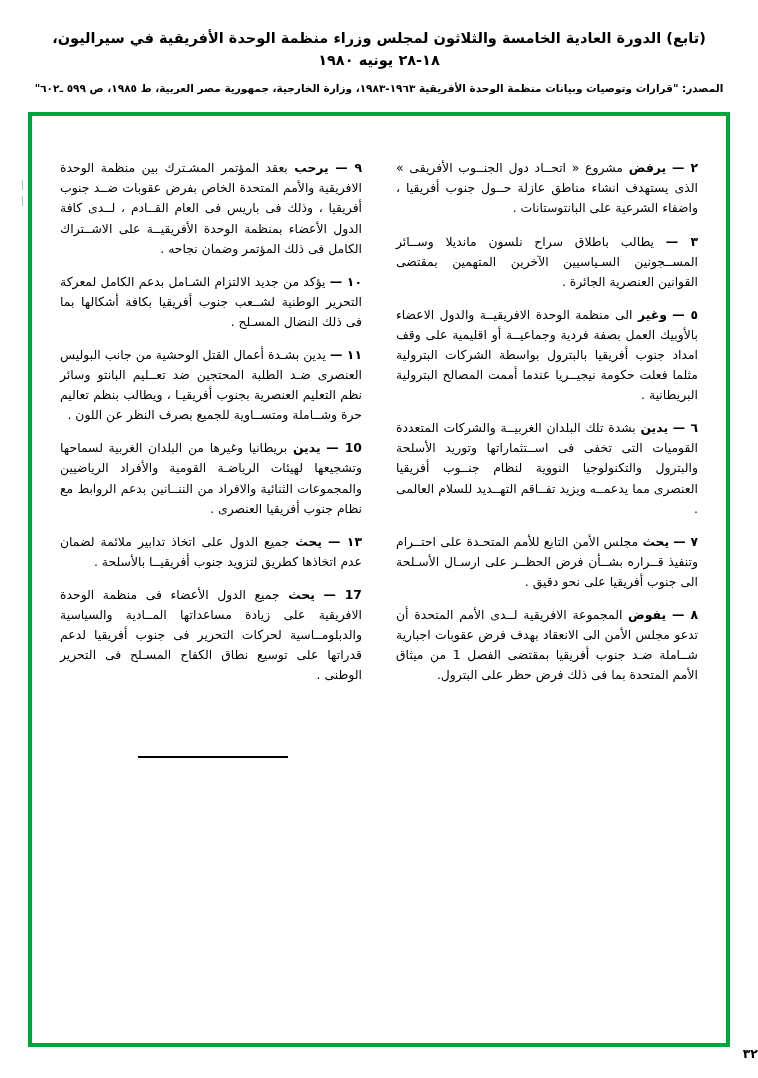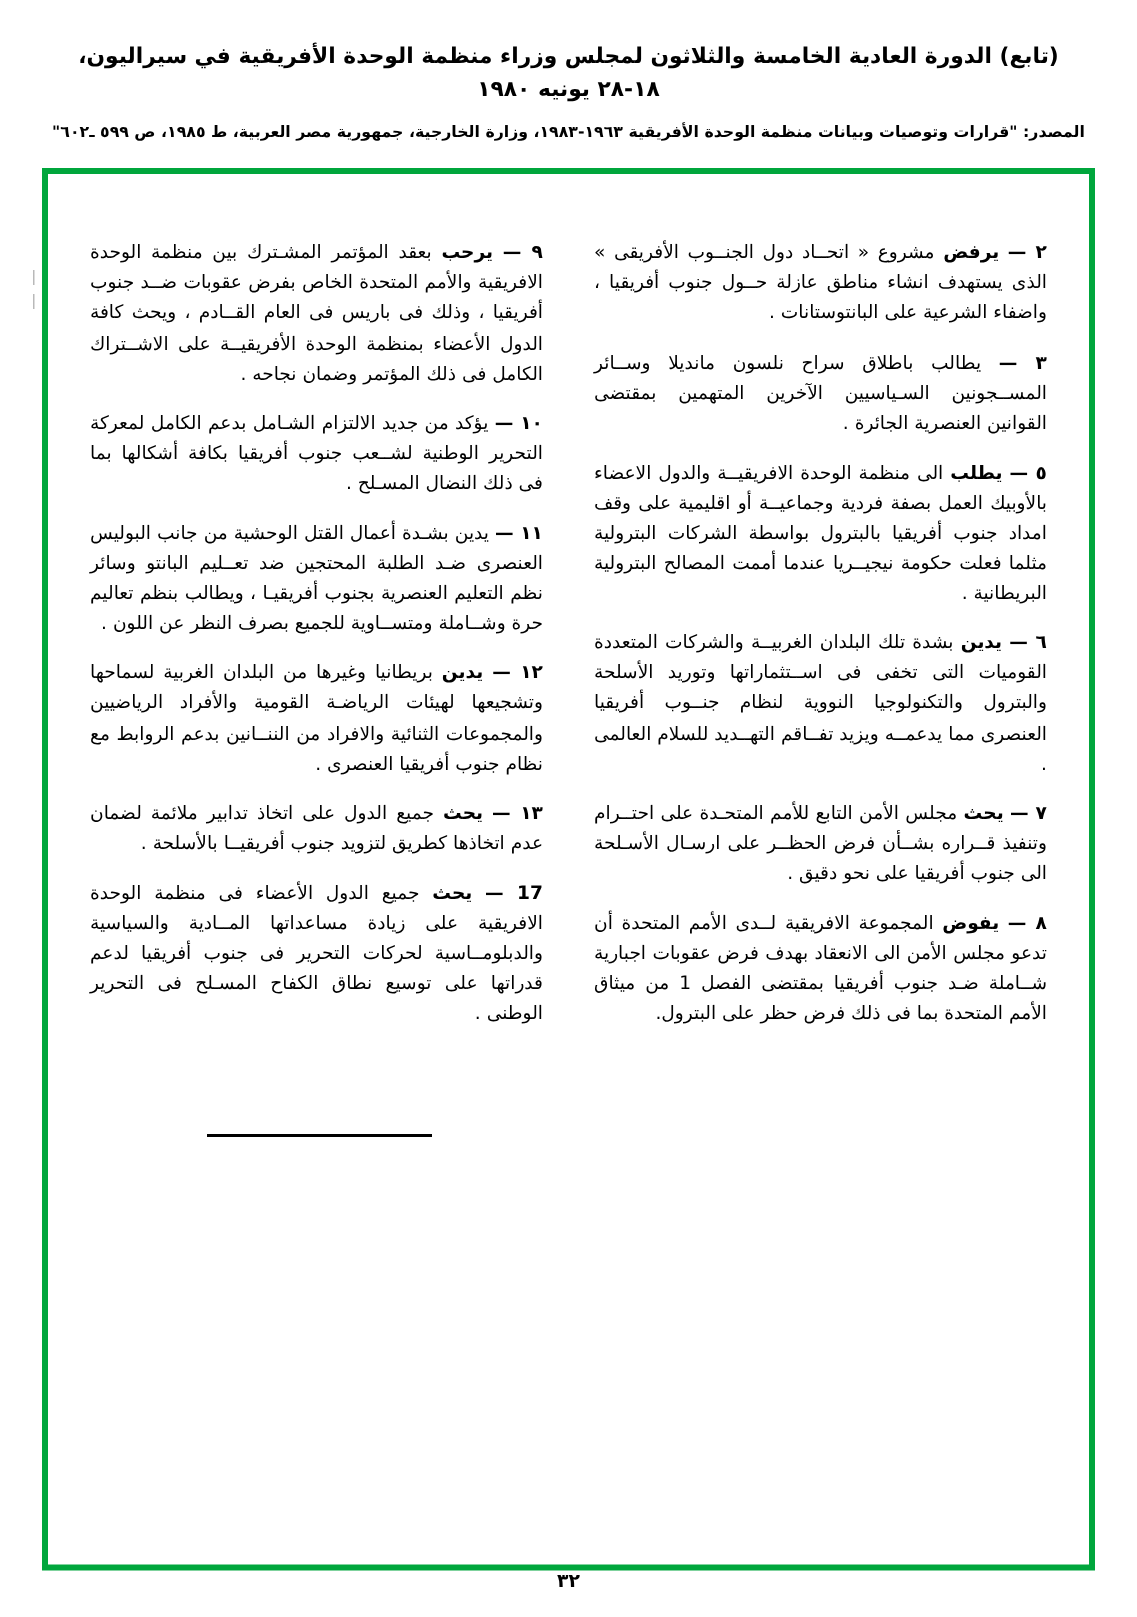--- a/index.html
+++ b/index.html
@@ -105,21 +105,20 @@
     height: 2px;
     background: #000000;
   }
 
   
   .footer {
     position: absolute;
     bottom: 16px;
     left: 0;
     right: 0;
-    text-align: center;
   }
   .page-number {
     font-size: 12.5px;
     font-weight: bold;
   }
 
   
   .margin-tick {
     position: absolute;
     width: 1px;
@@ -138,31 +137,31 @@
   </div>
 
   <div class="frame-wrap">
     <div class="frame">
 
       <div class="columns">
 
         <div class="col" id="col-right">
             <div class="para"><span class="num">٢ —</span> <span class="lead">يرفض</span> <span>مشروع « اتحــاد دول الجنــوب الأفريقى » الذى يستهدف انشاء مناطق عازلة حــول جنوب أفريقيا ، واضفاء الشرعية على البانتوستانات .</span></div>
             <div class="para"><span class="num">٣ —</span> <span>يطالب باطلاق سراح نلسون مانديلا وســائر المســجونين السـياسيين الآخرين المتهمين بمقتضى القوانين العنصرية الجائرة .</span></div>
-            <div class="para"><span class="num">٥ —</span> <span class="lead">يطلب</span> <span>الى منظمة الوحدة الافريقيــة والدول الاعضاء بالأوبيك العمل بصفة فردية وجماعيــة أو اقليمية على وقف امداد جنوب أفريقيا بالبترول بواسطة الشركات البترولية مثلما فعلت حكومة نيجيــريا عندما أممت المصالح البترولية البريطانية .</span></div>
+            <div class="para"><span class="num">٥ —</span> <span class="lead">وغير</span> <span>الى منظمة الوحدة الافريقيــة والدول الاعضاء بالأوبيك العمل بصفة فردية وجماعيــة أو اقليمية على وقف امداد جنوب أفريقيا بالبترول بواسطة الشركات البترولية مثلما فعلت حكومة نيجيــريا عندما أممت المصالح البترولية البريطانية .</span></div>
             <div class="para"><span class="num">٦ —</span> <span class="lead">يدين</span> <span>بشدة تلك البلدان الغربيــة والشركات المتعددة القوميات التى تخفى فى اســتثماراتها وتوريد الأسلحة والبترول والتكنولوجيا النووية لنظام جنــوب أفريقيا العنصرى مما يدعمــه ويزيد تفــاقم التهــديد للسلام العالمى .</span></div>
             <div class="para"><span class="num">٧ —</span> <span class="lead">يحث</span> <span>مجلس الأمن التابع للأمم المتحـدة على احتــرام وتنفيذ قــراره بشــأن فرض الحظــر على ارسـال الأسـلحة الى جنوب أفريقيا على نحو دقيق .</span></div>
             <div class="para"><span class="num">٨ —</span> <span class="lead">يفوض</span> <span>المجموعة الافريقية لــدى الأمم المتحدة أن تدعو مجلس الأمن الى الانعقاد بهدف فرض عقوبات اجبارية شــاملة ضـد جنوب أفريقيا بمقتضى الفصل 1 من ميثاق الأمم المتحدة بما فى ذلك فرض حظر على البترول.</span></div>
           </div>
 
         <div class="col" id="col-left">
-            <div class="para"><span class="num">٩ —</span> <span class="lead">يرحب</span> <span>بعقد المؤتمر المشـترك بين منظمة الوحدة الافريقية والأمم المتحدة الخاص بفرض عقوبات ضــد جنوب أفريقيا ، وذلك فى باريس فى العام القــادم ، ويحث كافة الدول الأعضاء بمنظمة الوحدة الأفريقيــة على الاشــتراك الكامل فى ذلك المؤتمر وضمان نجاحه .</span></div>
+            <div class="para"><span class="num">٩ —</span> <span class="lead">يرحب</span> <span>بعقد المؤتمر المشـترك بين منظمة الوحدة الافريقية والأمم المتحدة الخاص بفرض عقوبات ضــد جنوب أفريقيا ، وذلك فى باريس فى العام القــادم ، لــدى كافة الدول الأعضاء بمنظمة الوحدة الأفريقيــة على الاشــتراك الكامل فى ذلك المؤتمر وضمان نجاحه .</span></div>
             <div class="para"><span class="num">١٠ —</span> <span>يؤكد من جديد الالتزام الشـامل بدعم الكامل لمعركة التحرير الوطنية لشــعب جنوب أفريقيا بكافة أشكالها بما فى ذلك النضال المسـلح .</span></div>
             <div class="para"><span class="num">١١ —</span> <span>يدين بشـدة أعمال القتل الوحشية من جانب البوليس العنصرى ضـد الطلبة المحتجين ضد تعــليم البانتو وسائر نظم التعليم العنصرية بجنوب أفريقيـا ، ويطالب بنظم تعاليم حرة وشــاملة ومتســاوية للجميع بصرف النظر عن اللون .</span></div>
-            <div class="para"><span class="num">١٢ —</span> <span class="lead">يدين</span> <span>بريطانيا وغيرها من البلدان الغربية لسماحها وتشجيعها لهيئات الرياضـة القومية والأفراد الرياضيين والمجموعات الثنائية والافراد من الننــانين بدعم الروابط مع نظام جنوب أفريقيا العنصرى .</span></div>
+            <div class="para"><span class="num">10 —</span> <span class="lead">يدين</span> <span>بريطانيا وغيرها من البلدان الغربية لسماحها وتشجيعها لهيئات الرياضـة القومية والأفراد الرياضيين والمجموعات الثنائية والافراد من الننــانين بدعم الروابط مع نظام جنوب أفريقيا العنصرى .</span></div>
             <div class="para"><span class="num">١٣ —</span> <span class="lead">يحث</span> <span>جميع الدول على اتخاذ تدابير ملائمة لضمان عدم اتخاذها كطريق لتزويد جنوب أفريقيــا بالأسلحة .</span></div>
             <div class="para"><span class="num">17 —</span> <span class="lead">يحث</span> <span>جميع الدول الأعضاء فى منظمة الوحدة الافريقية على زيادة مساعداتها المــادية والسياسية والدبلومــاسية لحركات التحرير فى جنوب أفريقيا لدعم قدراتها على توسيع نطاق الكفاح المسـلح فى التحرير الوطنى .</span></div>
           </div>
 
       </div>
 
       <div class="rule-wrap">
         <div class="rule"></div>
       </div>
 

